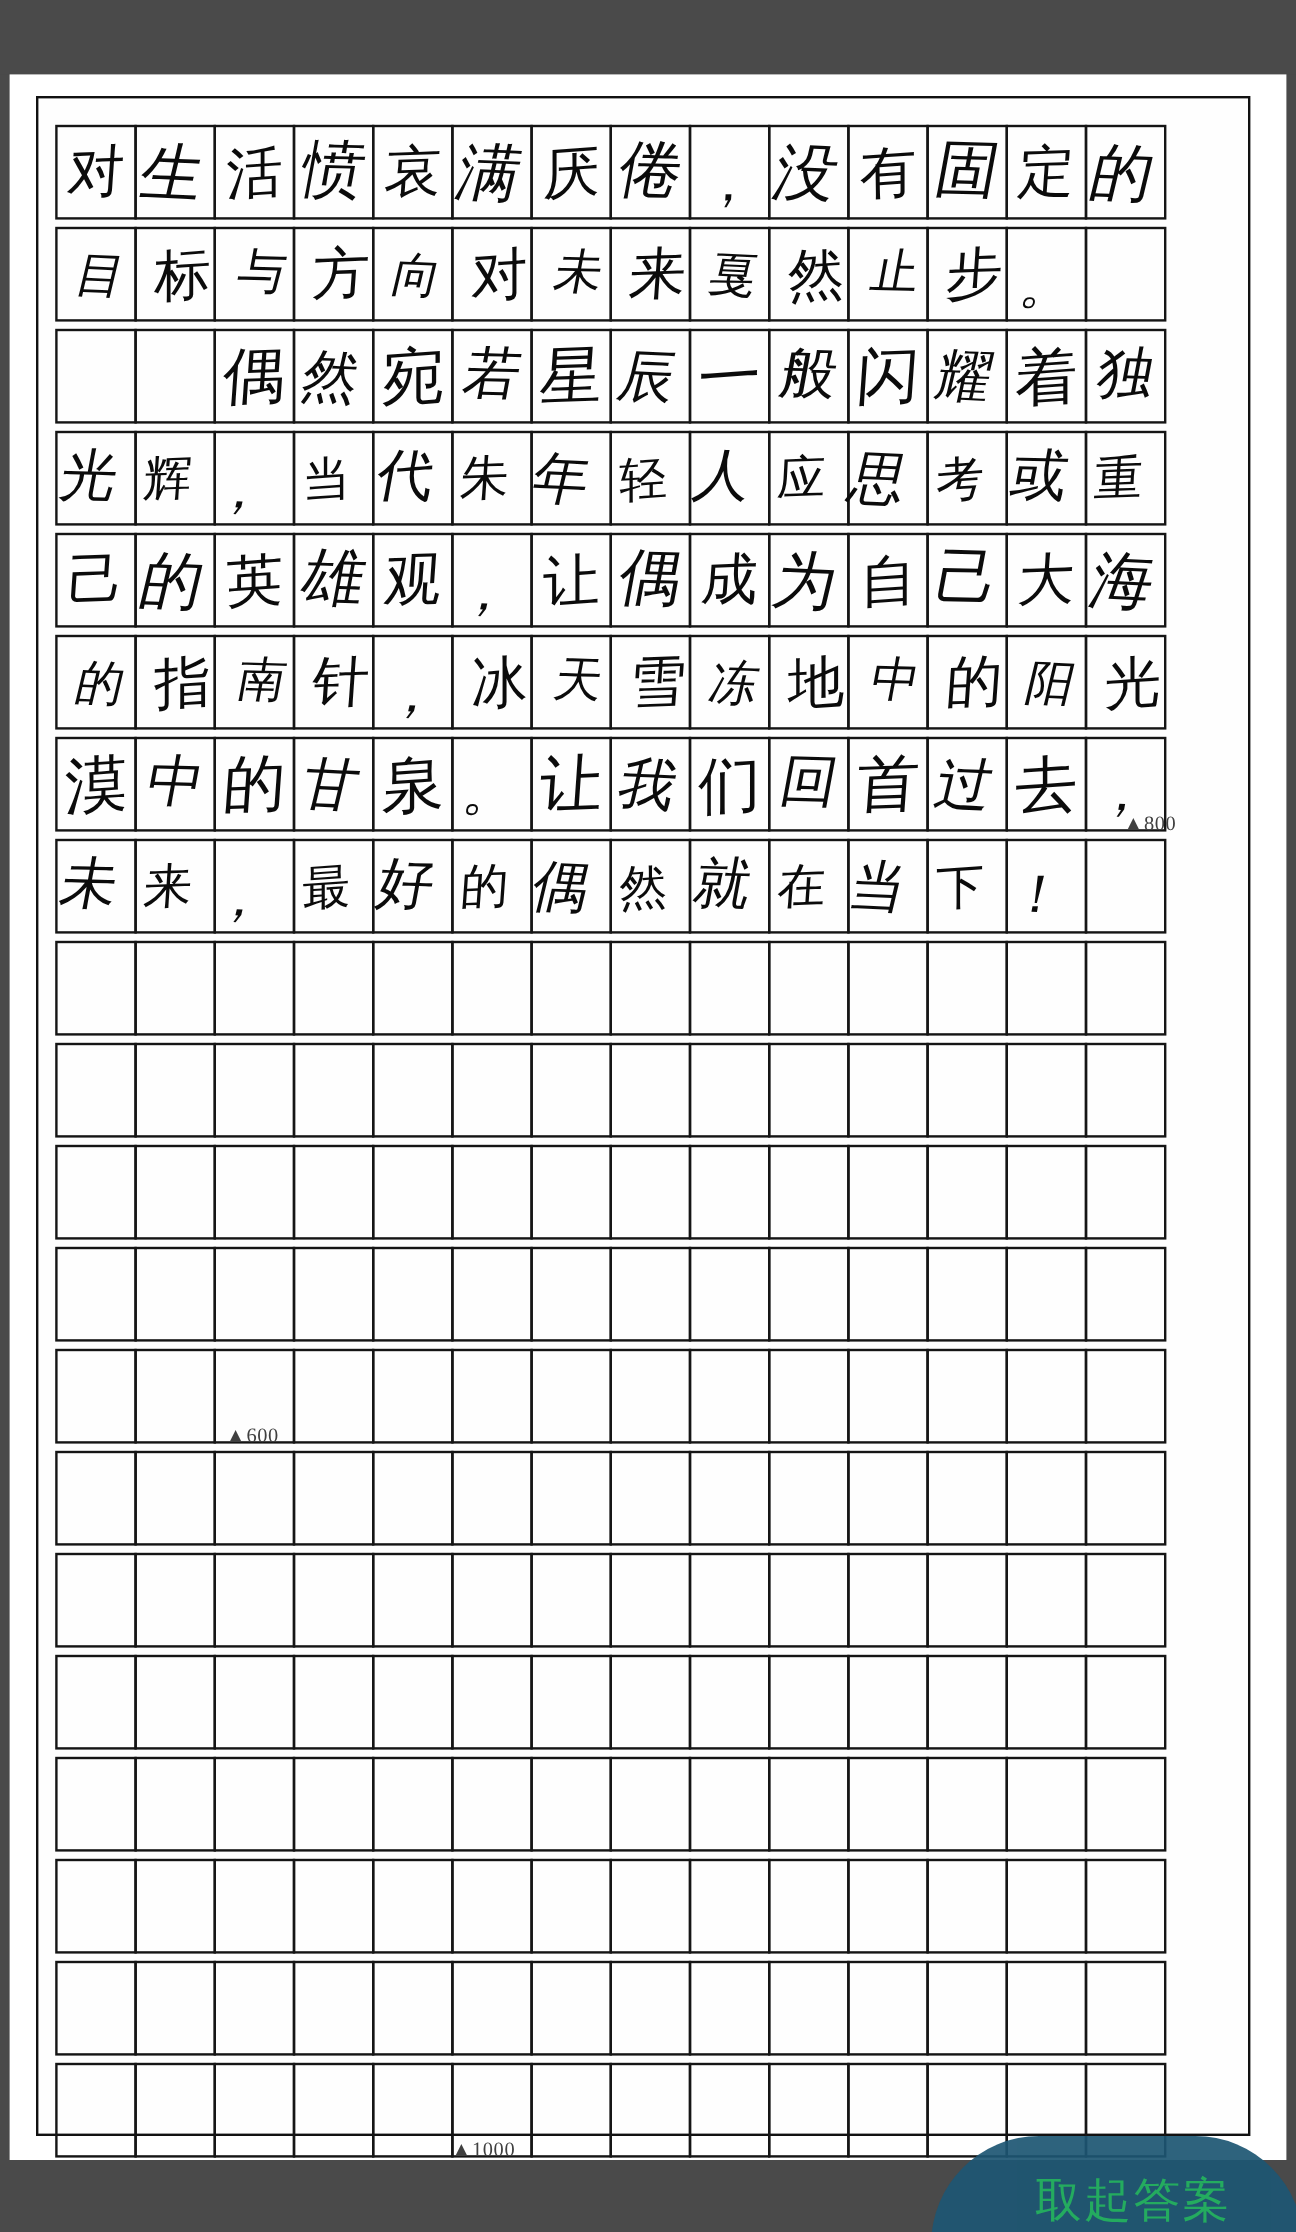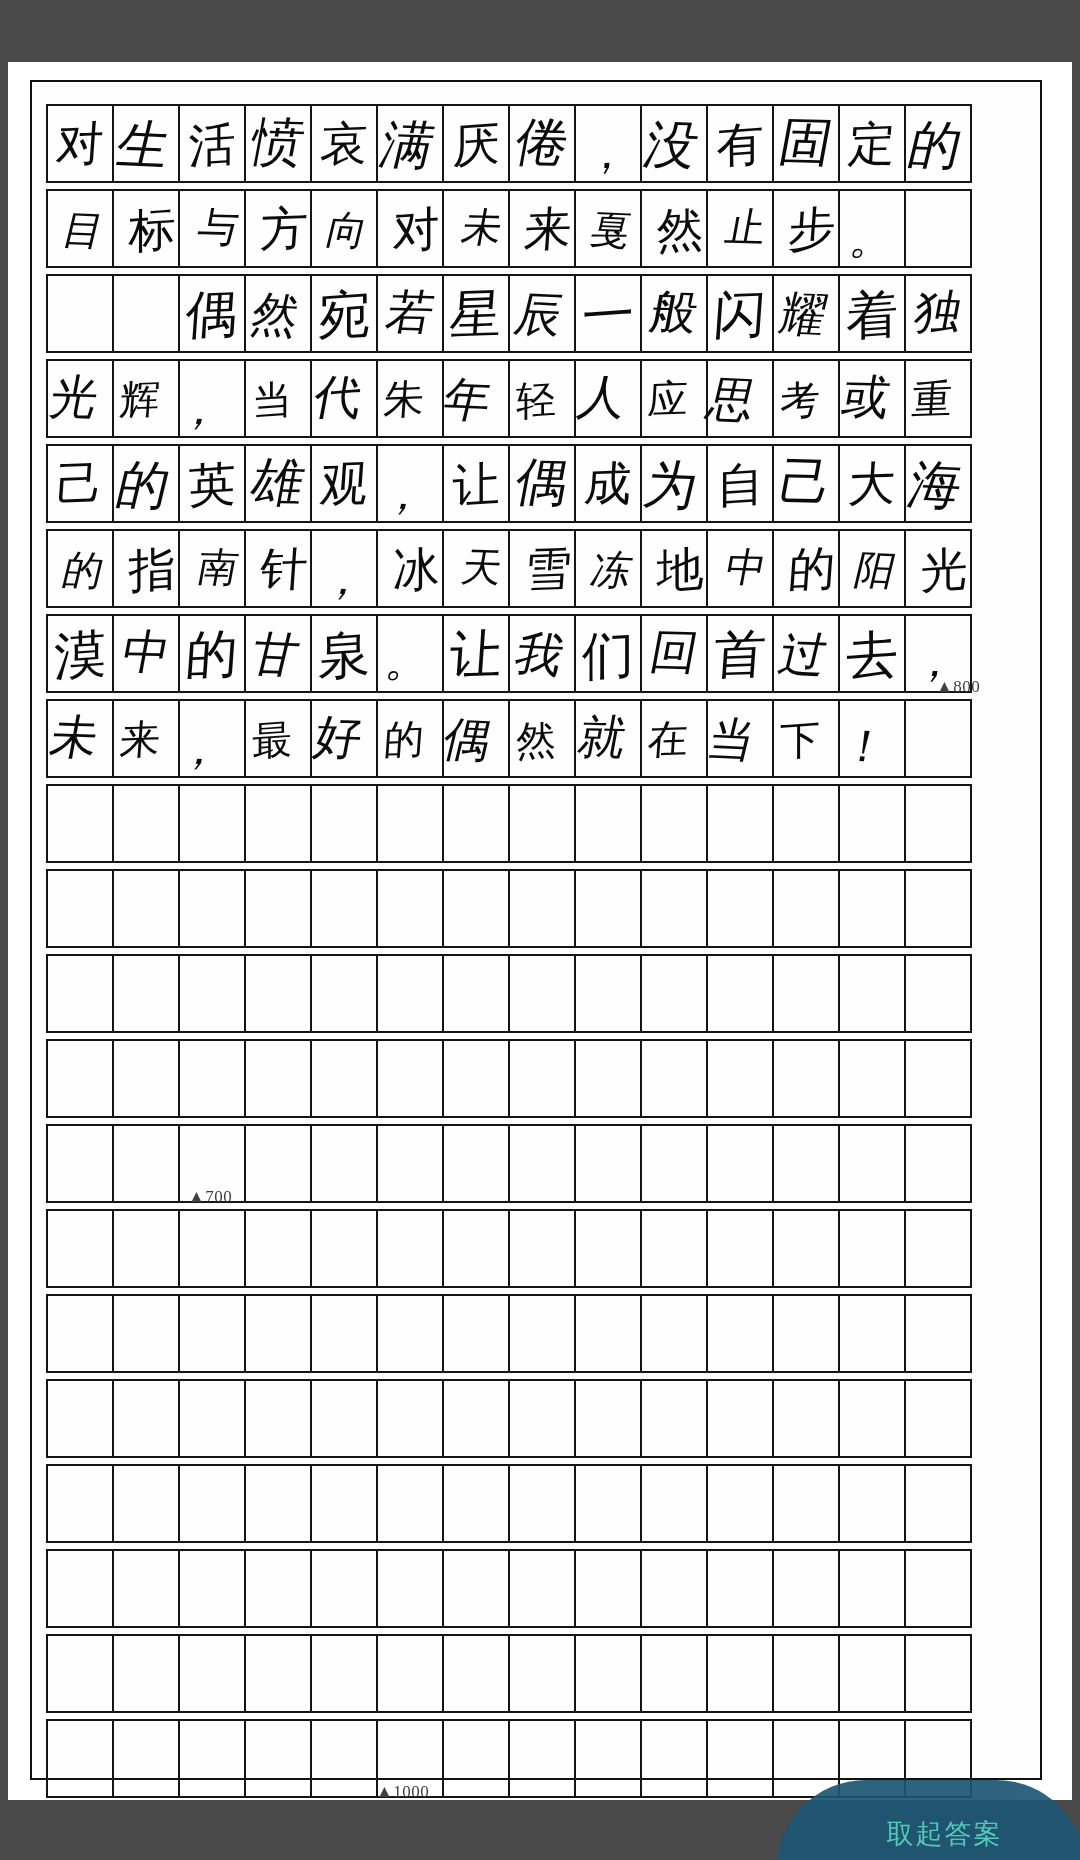--- a/index.html
+++ b/index.html
@@ -121,22 +121,22 @@
     width: 310px;
     height: 96px;
     border-radius: 90px 90px 0 0;
     background: #1d5673;
     opacity: 0.92;
     display: flex;
     align-items: center;
     justify-content: center;
   }
   .watermark span {
-    color: #5eead4;
-    font-size: 27px;
+    color: #22c55e;
+    font-size: 39px;
     letter-spacing: 2px;
     font-family: "DejaVu Sans", sans-serif;
     opacity: 0.85;
     transform: translateY(6px);
     margin-left: 27px;
   }
   .page-edge {
     position: absolute;
     left: 0; top: 0;
     width: 100%;
@@ -684,21 +684,21 @@
             <div class="cell"></div>
             <div class="cell"></div>
             <div class="cell"></div>
             <div class="cell"></div>
             <div class="cell"></div>
             <div class="cell"></div>
             <div class="cell"></div>
             <div class="cell"></div>
           </div>
           <div class="marker" style="left: 890px; top: 573px;">▲800</div>
-          <div class="marker" style="left: 142px; top: 1083px;">▲700</div>
+          <div class="marker" style="left: 142px; top: 1083px;">▲600</div>
           <div class="marker" style="left: 330px; top: 1678px;">▲1000</div>
         </div>
       <div class="page-edge"></div>
     </div>
   </div>
 
   <div class="bottom-bar"></div>
 
   <div class="watermark">
     <span>取起答案</span>

